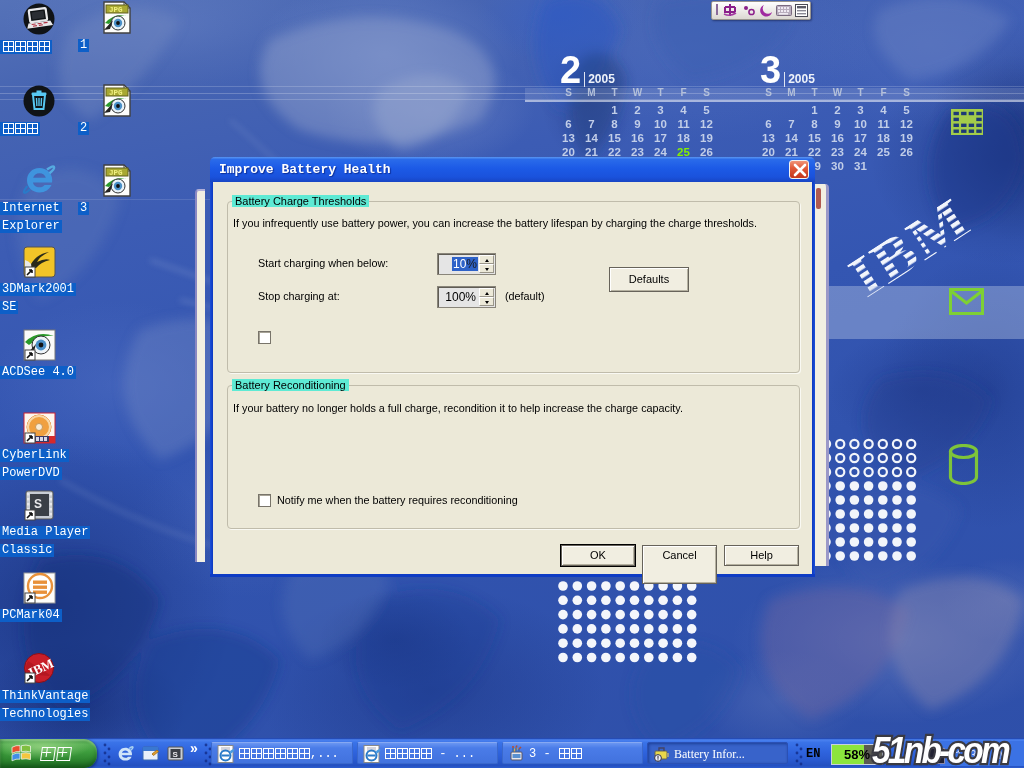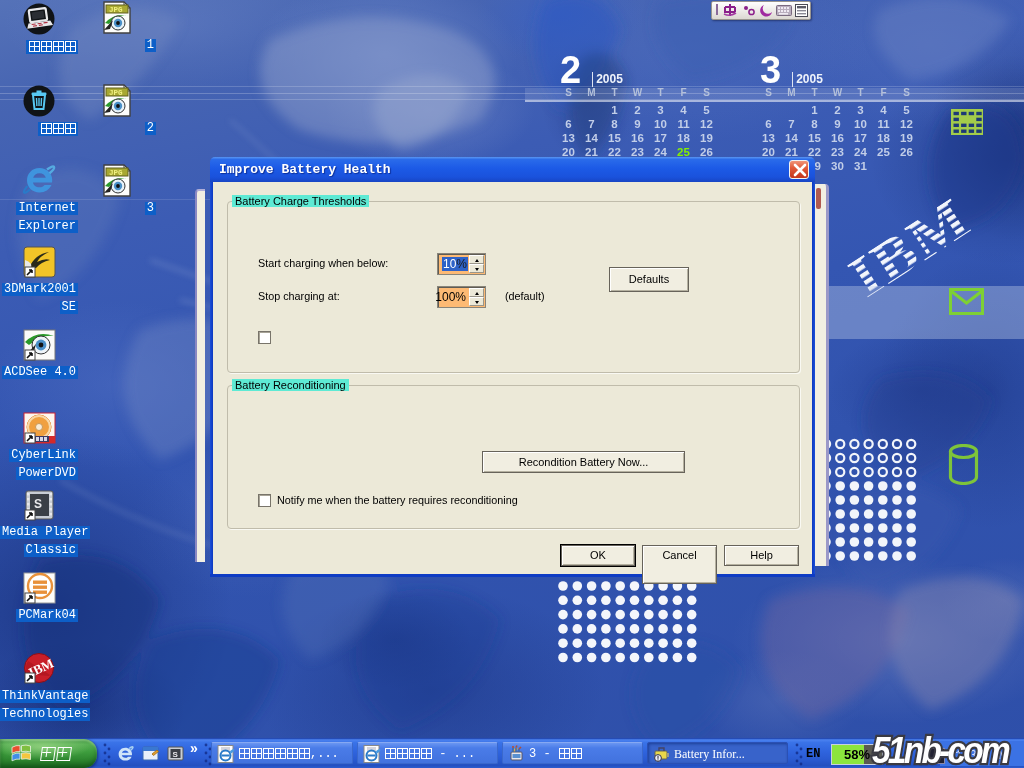--- a/index.html
+++ b/index.html
@@ -30,24 +30,24 @@
 radial-gradient(150px 100px at 80px 710px, rgba(10,30,95,0.42), rgba(10,30,95,0) 70%),
 radial-gradient(90px 60px at 530px 520px, rgba(18,42,118,0.25), rgba(18,42,118,0) 70%),
 linear-gradient(168deg, #5572b8 0%, #4765b2 10%, #3c5cb4 26%, #3456b2 45%, #3153ae 62%, #2e4fa9 100%);}
 .hline{left:0;top:86px;width:1024px;height:14px;background:linear-gradient(180deg,rgba(255,255,255,0.18) 0 1px,rgba(255,255,255,0) 1px 7px,rgba(255,255,255,0.22) 7px 8px,rgba(255,255,255,0) 8px 13px,rgba(255,255,255,0.18) 13px 14px);}
 .calband{left:525px;top:88px;width:499px;height:12px;background:rgba(255,255,255,0.13);border-bottom:2px solid rgba(255,255,255,0.48);}
 .hline2{left:0;top:199px;width:210px;height:1px;background:rgba(255,255,255,0.12);}
 .calrow{position:absolute;left:0;width:165px;display:flex;}
 .calrow b{width:23px;text-align:center;font-size:11.5px;font-weight:bold;color:#c2cee8;flex:0 0 23px;}
 .calhead b{color:#b4c0da;font-size:10px;}
 .bignum{font-size:38px;font-weight:bold;color:#fff;line-height:1;}
-.yr{font-size:12px;font-weight:bold;color:#eef2fa;border-left:1px solid #dfe5f2;padding-left:3px;margin-left:11px;height:15px;line-height:15px;display:inline-block;}
+.yr{font-size:12px;font-weight:bold;color:#eef2fa;border-left:1px solid #dfe5f2;padding-left:3px;margin-left:3px;height:15px;line-height:15px;display:inline-block;}
 .grn{color:#86f000 !important;}
 
-.dico{width:78px;text-align:right;}
+.dico{width:78px;text-align:left;}
 .dico svg{display:block;margin:0 auto;}
 .dico .lbl{display:inline-block;background:#0d5fc8;color:#fff;font-family:"Liberation Mono",monospace;font-size:12px;line-height:13px;padding:0 2px;white-space:pre;}
 .cg{display:inline-block;width:10px;height:11px;position:relative;vertical-align:-1px;margin:0 1px;}
 .cg i{position:absolute;left:0;top:1px;width:9px;height:9px;border:1px solid currentColor;}
 .cg i:before{content:"";position:absolute;left:0;top:4px;width:9px;height:1px;background:currentColor;}
 .cg i:after{content:"";position:absolute;left:4px;top:0;width:1px;height:9px;background:currentColor;}
 
 #dlg{left:210px;top:157px;width:605px;height:420px;border-radius:6px 6px 0 0;}
 #tbar{left:0;top:0;width:605px;height:25px;border-radius:5px 5px 0 0;
 background:linear-gradient(180deg,#5a96f2 0%,#2a6bea 10%,#1c5ae6 45%,#1a52dc 80%,#1745c4 100%);}
@@ -56,21 +56,21 @@
 background:linear-gradient(180deg,#f09579 0%,#e25b3a 40%,#c83a20 90%);box-sizing:border-box;}
 #xbtn svg{position:absolute;left:3px;top:2px;}
 #client{left:3px;top:25px;width:599px;height:392px;background:#ece9d8;border-left:0;}
 #dlg .brd{left:0;top:25px;width:3px;height:395px;background:linear-gradient(90deg,#1c50d8,#0c38c0);}
 #dlg .brdr{left:602px;top:25px;width:3px;height:395px;background:linear-gradient(90deg,#0c38c0,#1c50d8);}
 #dlg .brdb{left:0;top:417px;width:605px;height:3px;background:#0e3cc4;}
 .grp{border:1px solid #c0bcab;border-radius:4px;box-shadow:1px 1px 0 rgba(255,255,255,0.7);}
 .grplbl{position:absolute;background:#5eead4;padding:0 3px;font-size:11px;color:#000;}
 .dtxt{position:absolute;font-size:10.8px;color:#000;white-space:pre;}
 .btn{position:absolute;background:#f1eee1;border:1px solid #67635a;box-shadow:inset 1px 1px 0 #ffffff,inset -1px -1px 0 #b5b1a0;font-size:11px;color:#000;text-align:center;box-sizing:border-box;}
-.spin{position:absolute;width:49px;height:22px;background:#fdba74;border:1px solid #89857a;box-shadow:inset 1px 1px 0 #5f5c54;box-sizing:border-box;}
+.spin{position:absolute;width:59px;height:22px;background:#e5e5e5;border:1px solid #89857a;box-shadow:inset 1px 1px 0 #5f5c54;box-sizing:border-box;}
 .spbtns{position:absolute;right:1px;top:1px;width:15px;height:18px;}
 .spb{position:absolute;left:0;width:15px;height:9px;background:#ece9d8;border:1px solid #fff;border-right-color:#9a968a;border-bottom-color:#9a968a;box-sizing:border-box;}
 .tri-u{position:absolute;left:4.5px;top:3px;width:0;height:0;border-left:2.5px solid transparent;border-right:2.5px solid transparent;border-bottom:3.5px solid #000;}
 .tri-d{position:absolute;left:4.5px;top:3px;width:0;height:0;border-left:2.5px solid transparent;border-right:2.5px solid transparent;border-top:3.5px solid #000;}
 .cbx{position:absolute;width:13px;height:13px;background:#fff;border:1px solid #78746a;box-shadow:inset 1px 1px 0 #a7a396;box-sizing:border-box;}
 
 #tbarM{left:0;top:738px;width:1024px;height:30px;
 background:linear-gradient(180deg,#16379e 0%,#4b82f0 6%,#3a73e8 15%,#2f64de 45%,#2a5bd2 70%,#2450c0 92%,#2c5ccf 100%);}
 #startb{left:0;top:739px;width:97px;height:29px;border-radius:0 13px 13px 0;
 background:radial-gradient(60px 16px at 42px 8px, rgba(190,235,160,0.55), rgba(190,235,160,0) 80%),linear-gradient(180deg,#3f9142 0%,#58b054 18%,#3d9c3d 45%,#2f8830 70%,#1f6e22 100%);box-shadow:1px 1px 3px rgba(0,20,60,0.55),inset 0 -3px 5px rgba(10,60,15,0.5),inset 0 2px 2px rgba(220,255,200,0.4);}
@@ -618,20 +618,21 @@
         <path d="M2 2 L12 12 M12 2 L2 12" stroke="#fff" stroke-width="2.6" stroke-linecap="round"></path>
       </svg>
     </div>
   <div id="client" class="abs"></div>
   <div class="brd abs"></div>
     <div class="brdr abs"></div>
     <div class="brdb abs"></div>
 
   <div class="grp abs" style="left:17px;top:44px;width:571px;height:170px;"></div>
   <span class="grplbl" style="left:22px;top:38px;">Battery Charge Thresholds</span>
+  <span class="dtxt" style="left:23px;top:60px;">If you infrequently use battery power, you can increase the battery lifespan by charging the charge thresholds.</span>
 
   <span class="dtxt" style="left:48px;top:100px;">Start charging when below:</span>
   <div class="spin" style="left:227px;top:96px;">
      <span style="position:absolute;right:17px;top:3px;background:#2e62c8;padding:0 1px;font-size:12px;"><span style="color:#fff;">10</span><span style="color:#1a1a1a;">%</span></span>
      <span class="spbtns">
         <span class="spb" style="top:0;">
           <i class="tri-u"></i>
         </span>
         <span class="spb" style="top:9px;">
           <i class="tri-d"></i>
@@ -650,21 +651,21 @@
         </span>
       </span>
   </div>
   <span class="dtxt" style="left:295px;top:133px;">(default)</span>
   <div class="btn" style="left:399px;top:110px;width:80px;height:25px;line-height:23px;">Defaults</div>
 
   <div class="cbx" style="left:48px;top:174px;"></div>
 
   <div class="grp abs" style="left:17px;top:228px;width:571px;height:142px;"></div>
   <span class="grplbl" style="left:22px;top:222px;">Battery Reconditioning</span>
-  <div class="btn" style="left:272px;top:294px;width:203px;height:22px;line-height:20px;">Recondition Battery Now...</div>
+  <span class="dtxt" style="left:23px;top:245px;">If your battery no longer holds a full charge, recondition it to help increase the charge capacity.</span>
   <div class="cbx" style="left:48px;top:337px;"></div>
   <span class="dtxt" style="left:67px;top:337px;">Notify me when the battery requires reconditioning</span>
 
   <div class="btn" style="left:351px;top:388px;width:74px;height:21px;line-height:19px;outline:1px solid #000;">OK</div>
   <div class="btn" style="left:432px;top:388px;width:75px;height:39px;line-height:19px;">Cancel</div>
   <div class="btn" style="left:514px;top:388px;width:75px;height:21px;line-height:19px;">Help</div>
 </div>
 
 <div id="tbarM" class="abs"></div>
 <div id="startb" class="abs">

